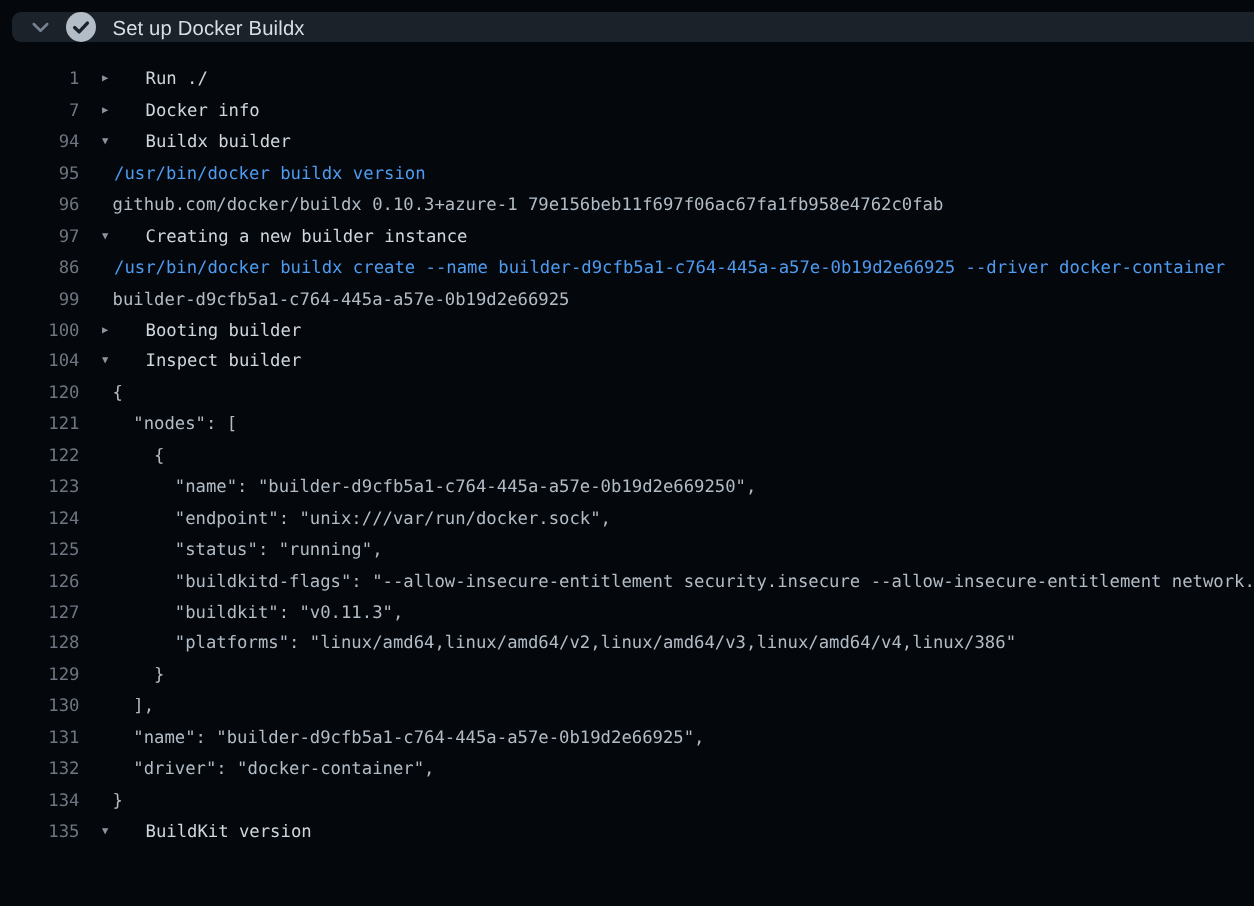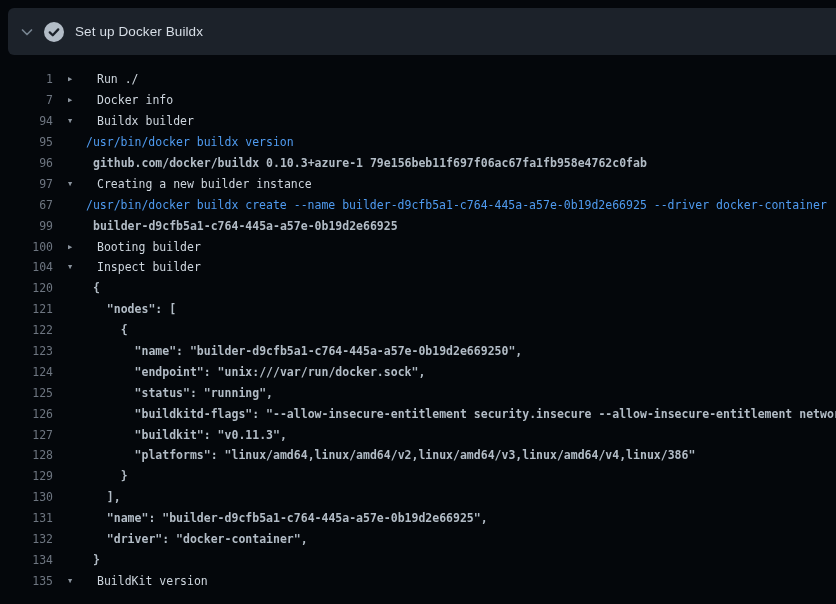--- a/index.html
+++ b/index.html
@@ -13,21 +13,21 @@
   }
   .page {
     position: relative;
     width: 836px;
     height: 604px;
     background: var(--page-bg, #04070b);
     overflow: hidden;
   }
   .step-header {
     margin: 8px 0 0 8px;
-    height: 47px;
+    height: 20px;
     width: calc(100% - 8px);
     background: var(--header-bg, #1c222a);
     border-radius: 6px 0 0 6px;
     display: flex;
     align-items: center;
     padding-left: 11px;
     box-sizing: border-box;
     cursor: pointer;
   }
   .step-header .chev {
@@ -79,23 +79,23 @@
   .row .text {
     white-space: pre;
     color: var(--output-text, #b2bcc6);
   }
   .row.group-collapsed .text,
   .row.group-expanded .text {
     margin-left: 16px;
     color: var(--group-text, #ced6de);
   }
   .row.group-collapsed, .row.group-expanded { cursor: pointer; }
-  .row.output .text { margin-left: 40px; font-weight: bold; }
+  .row.output .text { margin-left: 22px; }
   .row.command .text {
-    margin-left: 33px;
+    margin-left: 23px;
     color: var(--command-text, #4f9bf0);
   }
 </style>
 </head>
 <body>
 
 <div class="page">
 
   <div class="step-header">
     <span class="chev">
@@ -137,21 +137,21 @@
     <span class="num">96</span>
 
     <span class="text">github.com/docker/buildx 0.10.3+azure-1 79e156beb11f697f06ac67fa1fb958e4762c0fab</span>
   </div>
       <div class="row group-expanded">
     <span class="num">97</span>
     <span class="caret">▼</span>
     <span class="text">Creating a new builder instance</span>
   </div>
       <div class="row command">
-    <span class="num">67</span>
+    <span class="num">86</span>
 
     <span class="text">/usr/bin/docker buildx create --name builder-d9cfb5a1-c764-445a-a57e-0b19d2e66925 --driver docker-container</span>
   </div>
       <div class="row output">
     <span class="num">99</span>
 
     <span class="text">builder-d9cfb5a1-c764-445a-a57e-0b19d2e66925</span>
   </div>
       <div class="row group-collapsed">
     <span class="num">100</span>

